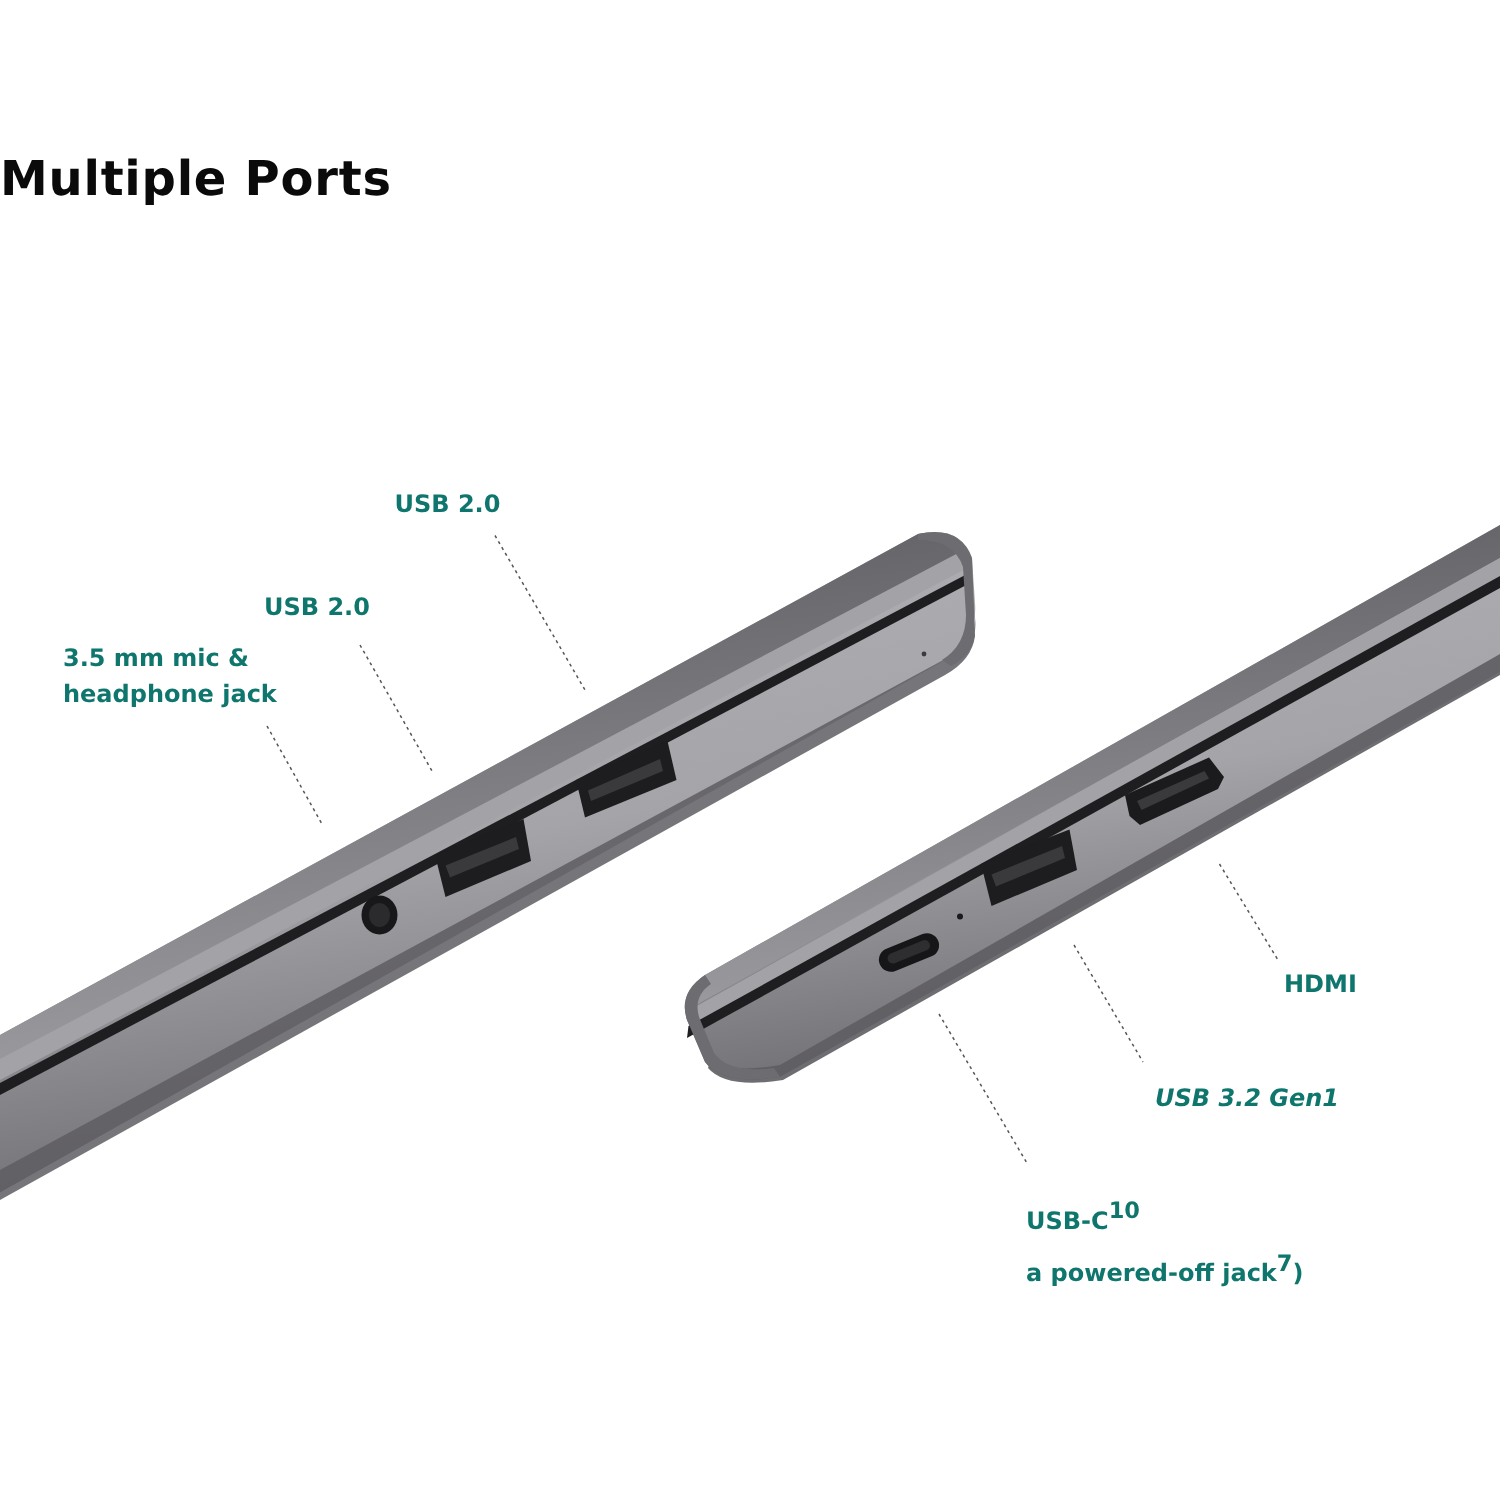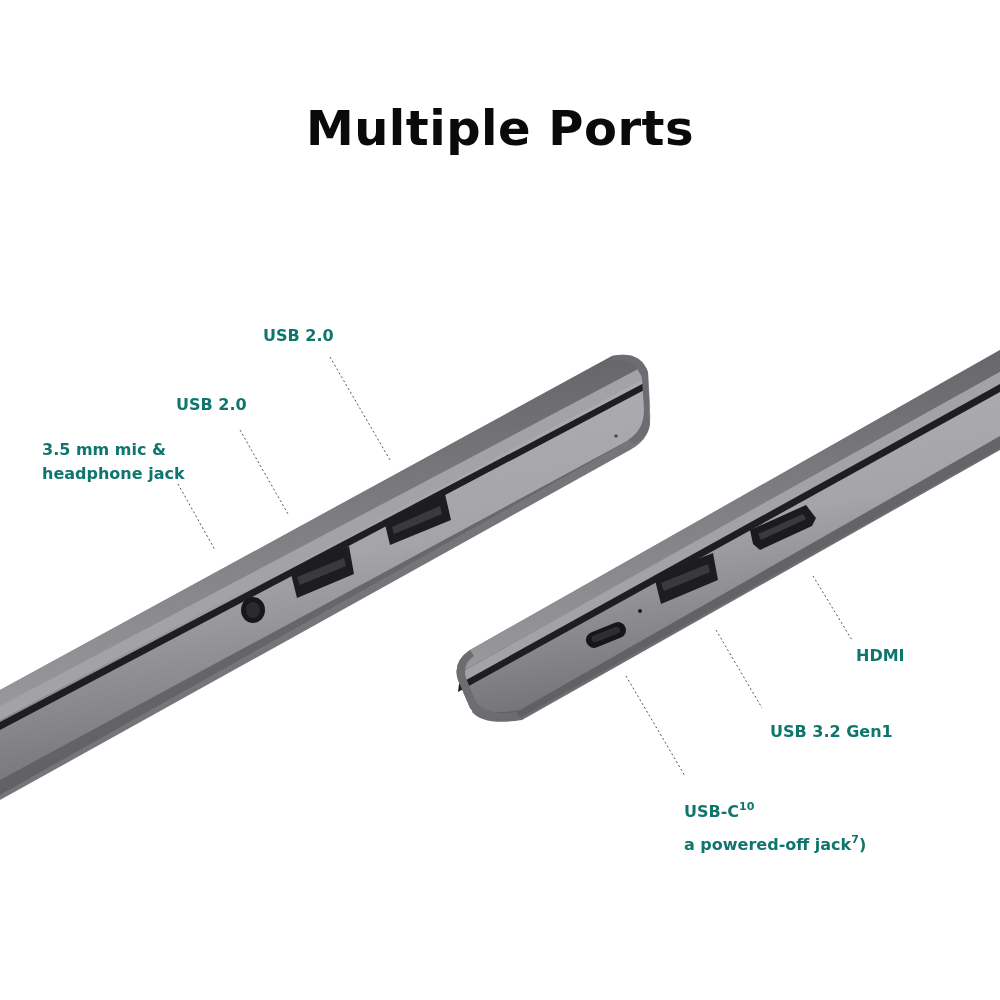--- a/index.html
+++ b/index.html
@@ -1,23 +1,23 @@
 <!DOCTYPE html>
 <html><head>
 <meta charset="utf-8">
 <style>
   html, body { margin: 0; padding: 0; background: #ffffff; }
   body { width: 1000px; height: 1000px; position: relative; overflow: hidden;
          font-family: "DejaVu Sans", "Liberation Sans", sans-serif; color: #111; }
-  .title { position: absolute; left: 0; top: 100px; width: 1000px; text-align: center;
-           font-size: 48px; font-weight: bold; letter-spacing: 0.5px; color: #0a0a0a; }
+  .title { position: absolute; left: 0; top: 100px; width: 1000px; text-align: left;
+           font-size: 32px; font-weight: bold; letter-spacing: 0.5px; color: #0a0a0a; }
   .stage { position: absolute; left: 0; top: 0; width: 1000px; height: 1000px; }
   .label { position: absolute; font-size: 16px; font-weight: 600; color: #0f766e;
            line-height: 24px; white-space: nowrap; }
-  .label sup { font-size: 11px; vertical-align: 7px; }
+  .label sup { font-size: 15px; vertical-align: 7px; }
 </style>
 </head>
 <body>
 
 <div class="title">Multiple Ports</div>
 
 <svg class="stage" width="1000" height="1000" viewBox="0 0 1000 1000">
   <defs>
     <linearGradient id="gSideL" x1="0" y1="0" x2="0.25" y2="1">
       <stop offset="0" stop-color="#b3b2b7"></stop>
@@ -98,23 +98,23 @@
     <line x1="240" y1="430" x2="288" y2="514"></line>
     <line x1="330" y1="357" x2="390" y2="460"></line>
     <line x1="626" y1="676" x2="685" y2="776"></line>
     <line x1="716" y1="630" x2="762" y2="708"></line>
     <line x1="813" y1="576" x2="852" y2="640"></line>
   </g>
 </svg>
 
 <div class="label" style="left:263px; top:324px;">USB 2.0</div>
 <div class="label" style="left:176px; top:393px;">USB 2.0</div>
-<div class="label" style="left:42px; top:438px;">
+<div class="label" style="left:42px; top:427px;">
   <div>3.5 mm mic &amp;</div>
   <div>headphone jack</div>
 </div>
 
 <div class="label" style="left:856px; top:644px;text-align:right;">HDMI</div>
-<div class="label" style="left:770px; top:720px;">USB 3.2 Gen1</div>
+<div class="label" style="left:770px; top:720px;font-style:italic;">USB 3.2 Gen1</div>
 <div class="label" style="left:684px; top:793px; line-height:28px;">
   <div><span>USB-C</span><sup>10</sup></div>
   <div><span>a powered-off jack</span><sup>7</sup><span>)</span></div>
 </div>
 
 </body></html>

